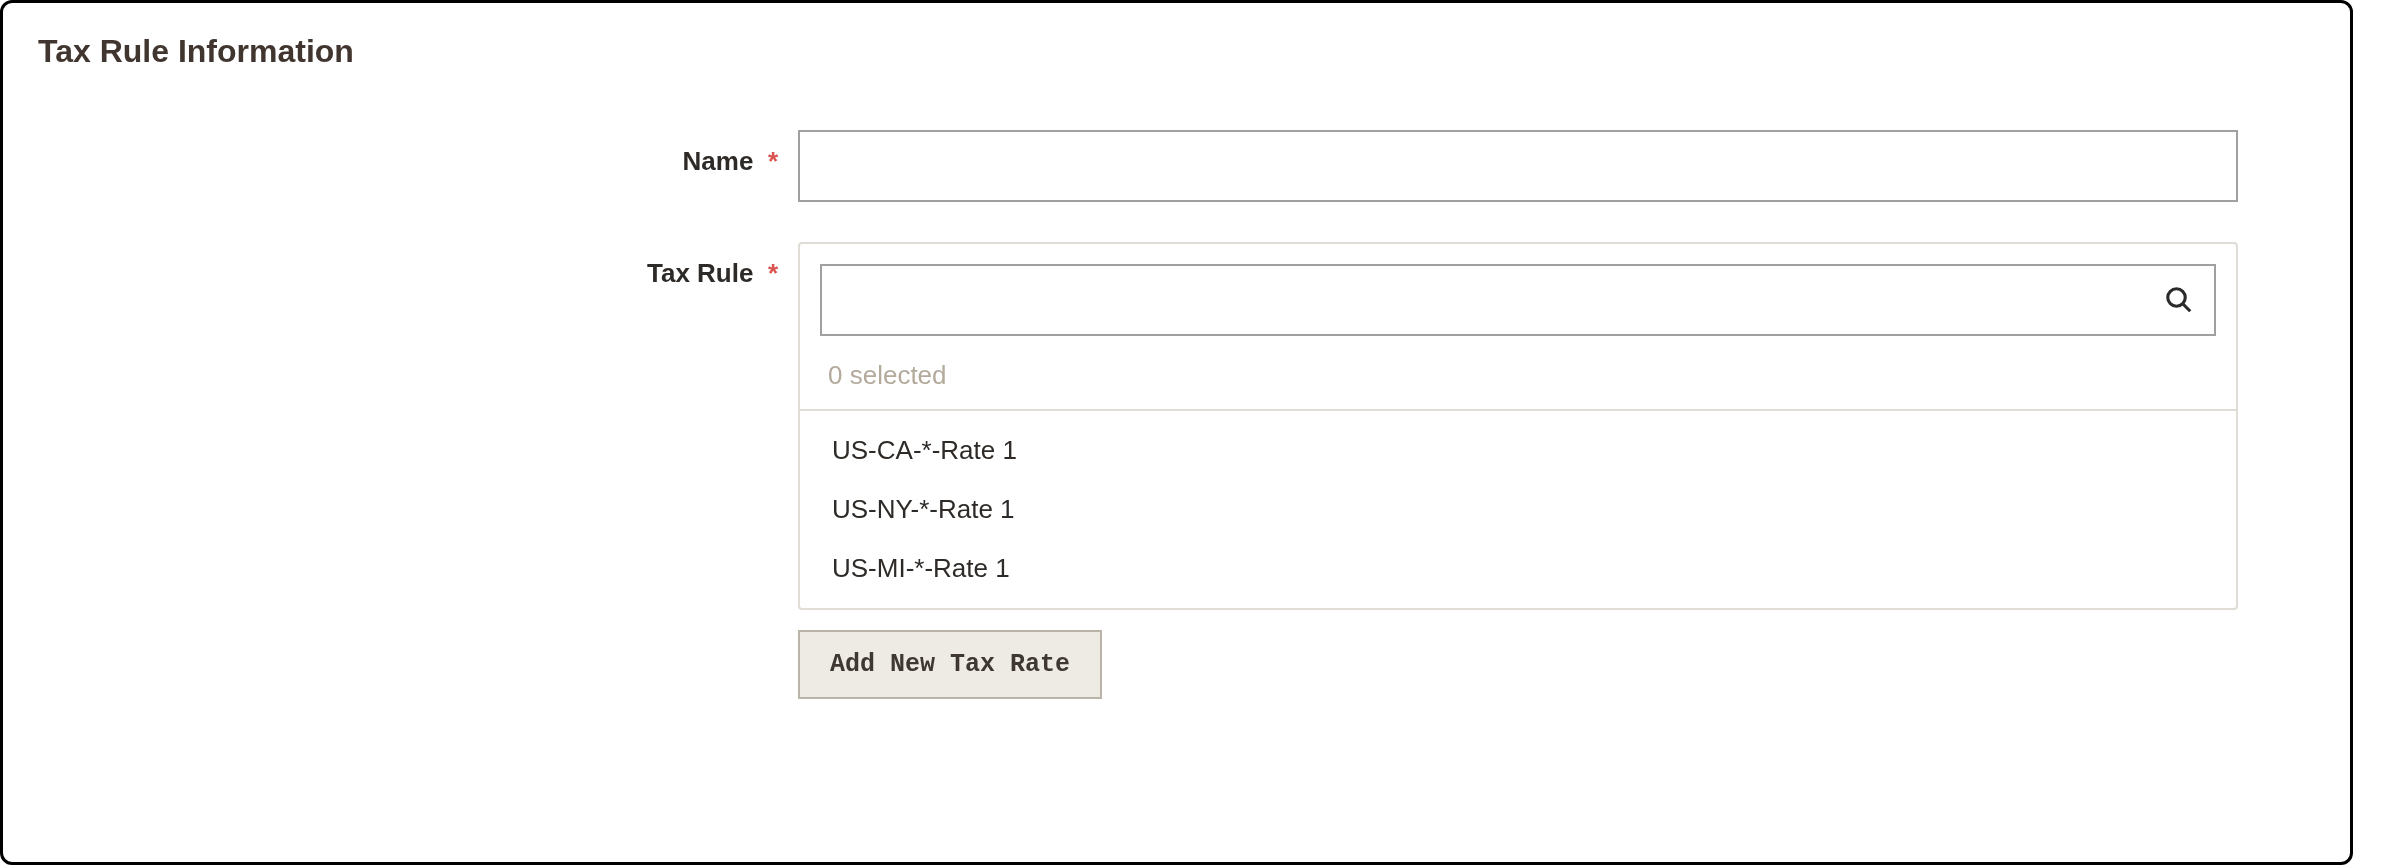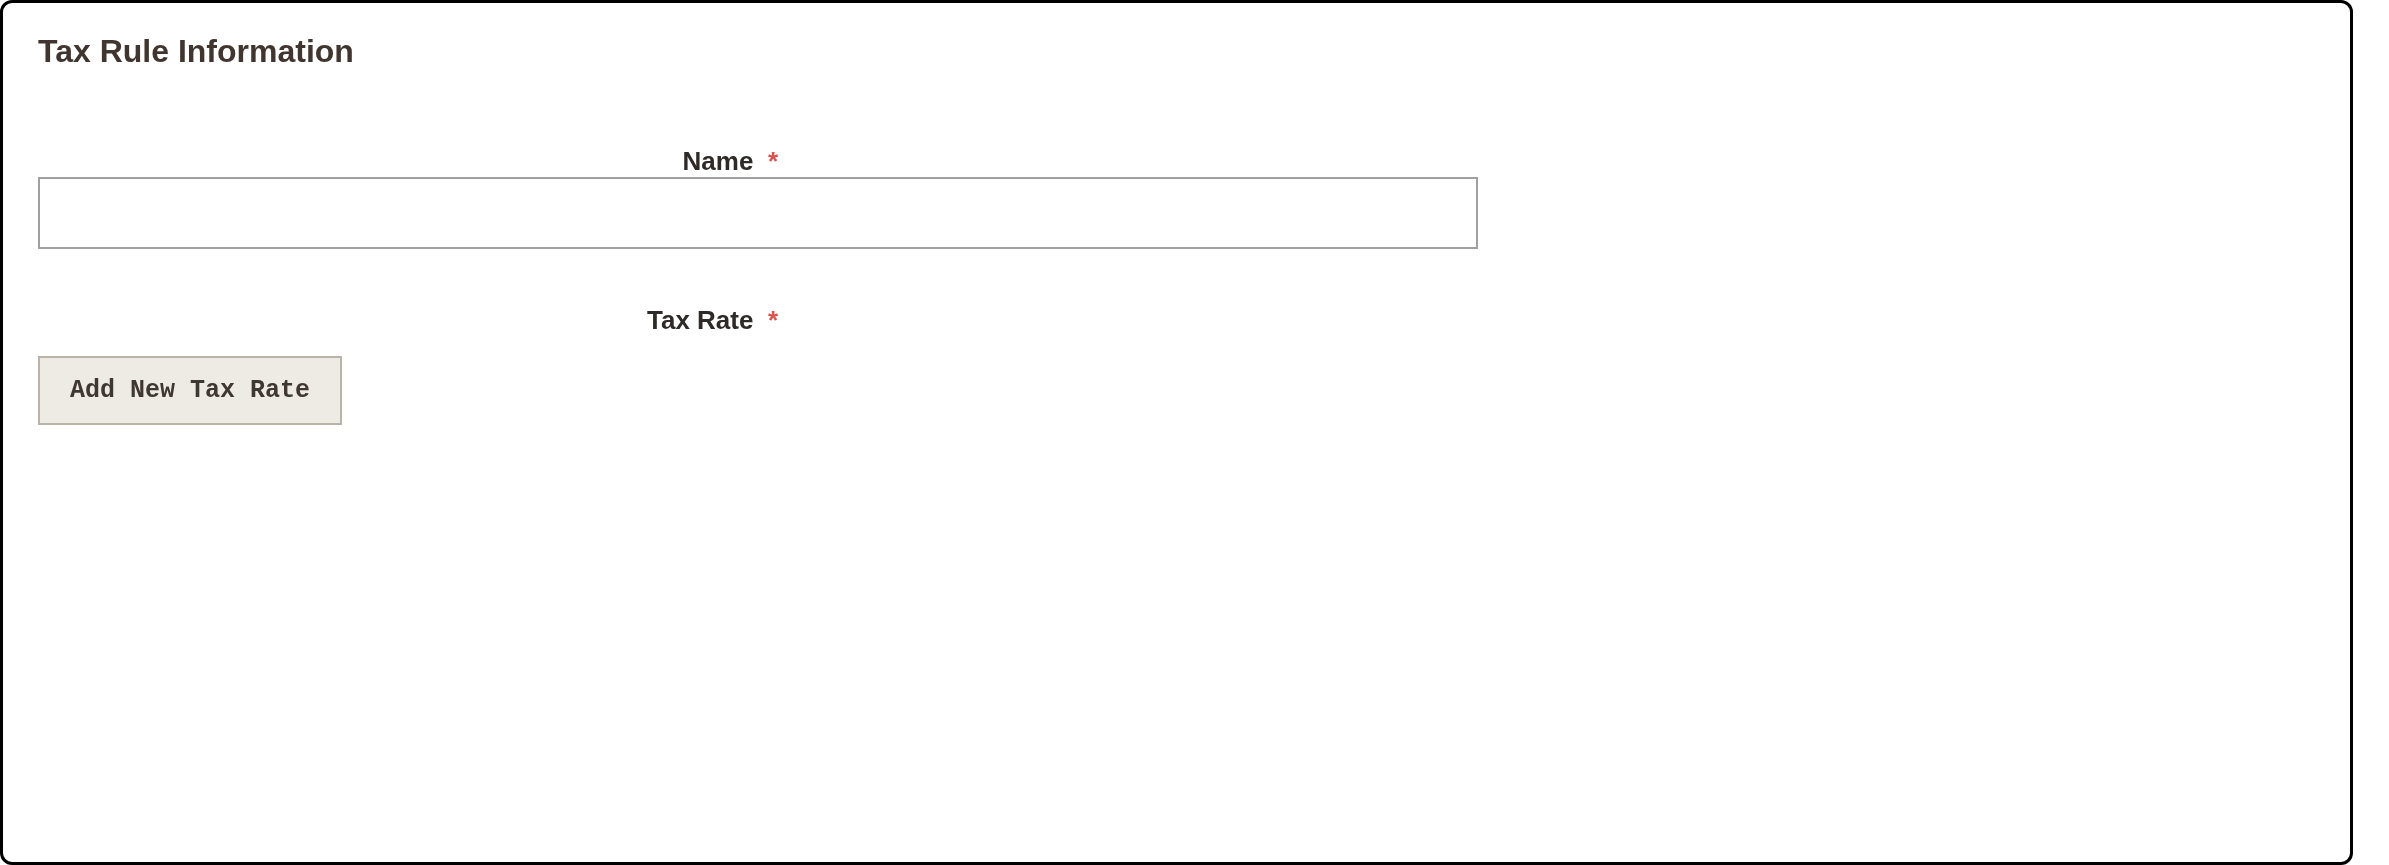--- a/index.html
+++ b/index.html
@@ -23,21 +23,20 @@
     .panel-title {
       font-size: 32px;
       font-weight: 700;
       color: #41362f;
       margin-bottom: 60px;
     }
     .form-row {
       display: flex;
       align-items: flex-start;
       margin-bottom: 40px;
-      flex-direction: column;
     }
     .form-label-col {
       width: 760px;
       text-align: right;
       padding-right: 20px;
       padding-top: 16px;
       flex-shrink: 0;
     }
     .form-label {
       font-size: 26px;
@@ -136,22 +135,41 @@
       <span class="form-label">Name</span>
       <span class="required-asterisk">*</span>
     </div>
     <div class="form-control-col">
       <input type="text" class="text-input" value="" style="">
     </div>
   </div>
 
   <div class="form-row">
     <div class="form-label-col">
-      <span class="form-label">Tax Rate</span>
+      <span class="form-label">Tax Rule</span>
       <span class="required-asterisk">*</span>
     </div>
     <div class="form-control-col">
+      <div class="multiselect-container">
+        <div class="multiselect-search-wrap">
+          <div class="multiselect-search">
+            <input type="text" class="multiselect-search-input" value="" style="">
+            <span class="search-icon">
+              <svg viewBox="0 0 24 24" width="30" height="30" fill="none" stroke="#2b2b2b" stroke-width="2.5">
+                <circle cx="10" cy="10" r="7"></circle>
+                <line x1="15.2" y1="15.2" x2="21" y2="21"></line>
+              </svg>
+            </span>
+          </div>
+        </div>
+        <div class="selected-count">0 selected</div>
+        <div class="options-list">
+          <div class="option-item">US-CA-*-Rate 1</div>
+          <div class="option-item">US-NY-*-Rate 1</div>
+          <div class="option-item">US-MI-*-Rate 1</div>
+        </div>
+      </div>
       <div class="add-btn-wrap">
         <button class="btn">Add New Tax Rate</button>
       </div>
     </div>
   </div>
 </div>
 
 </body></html>

